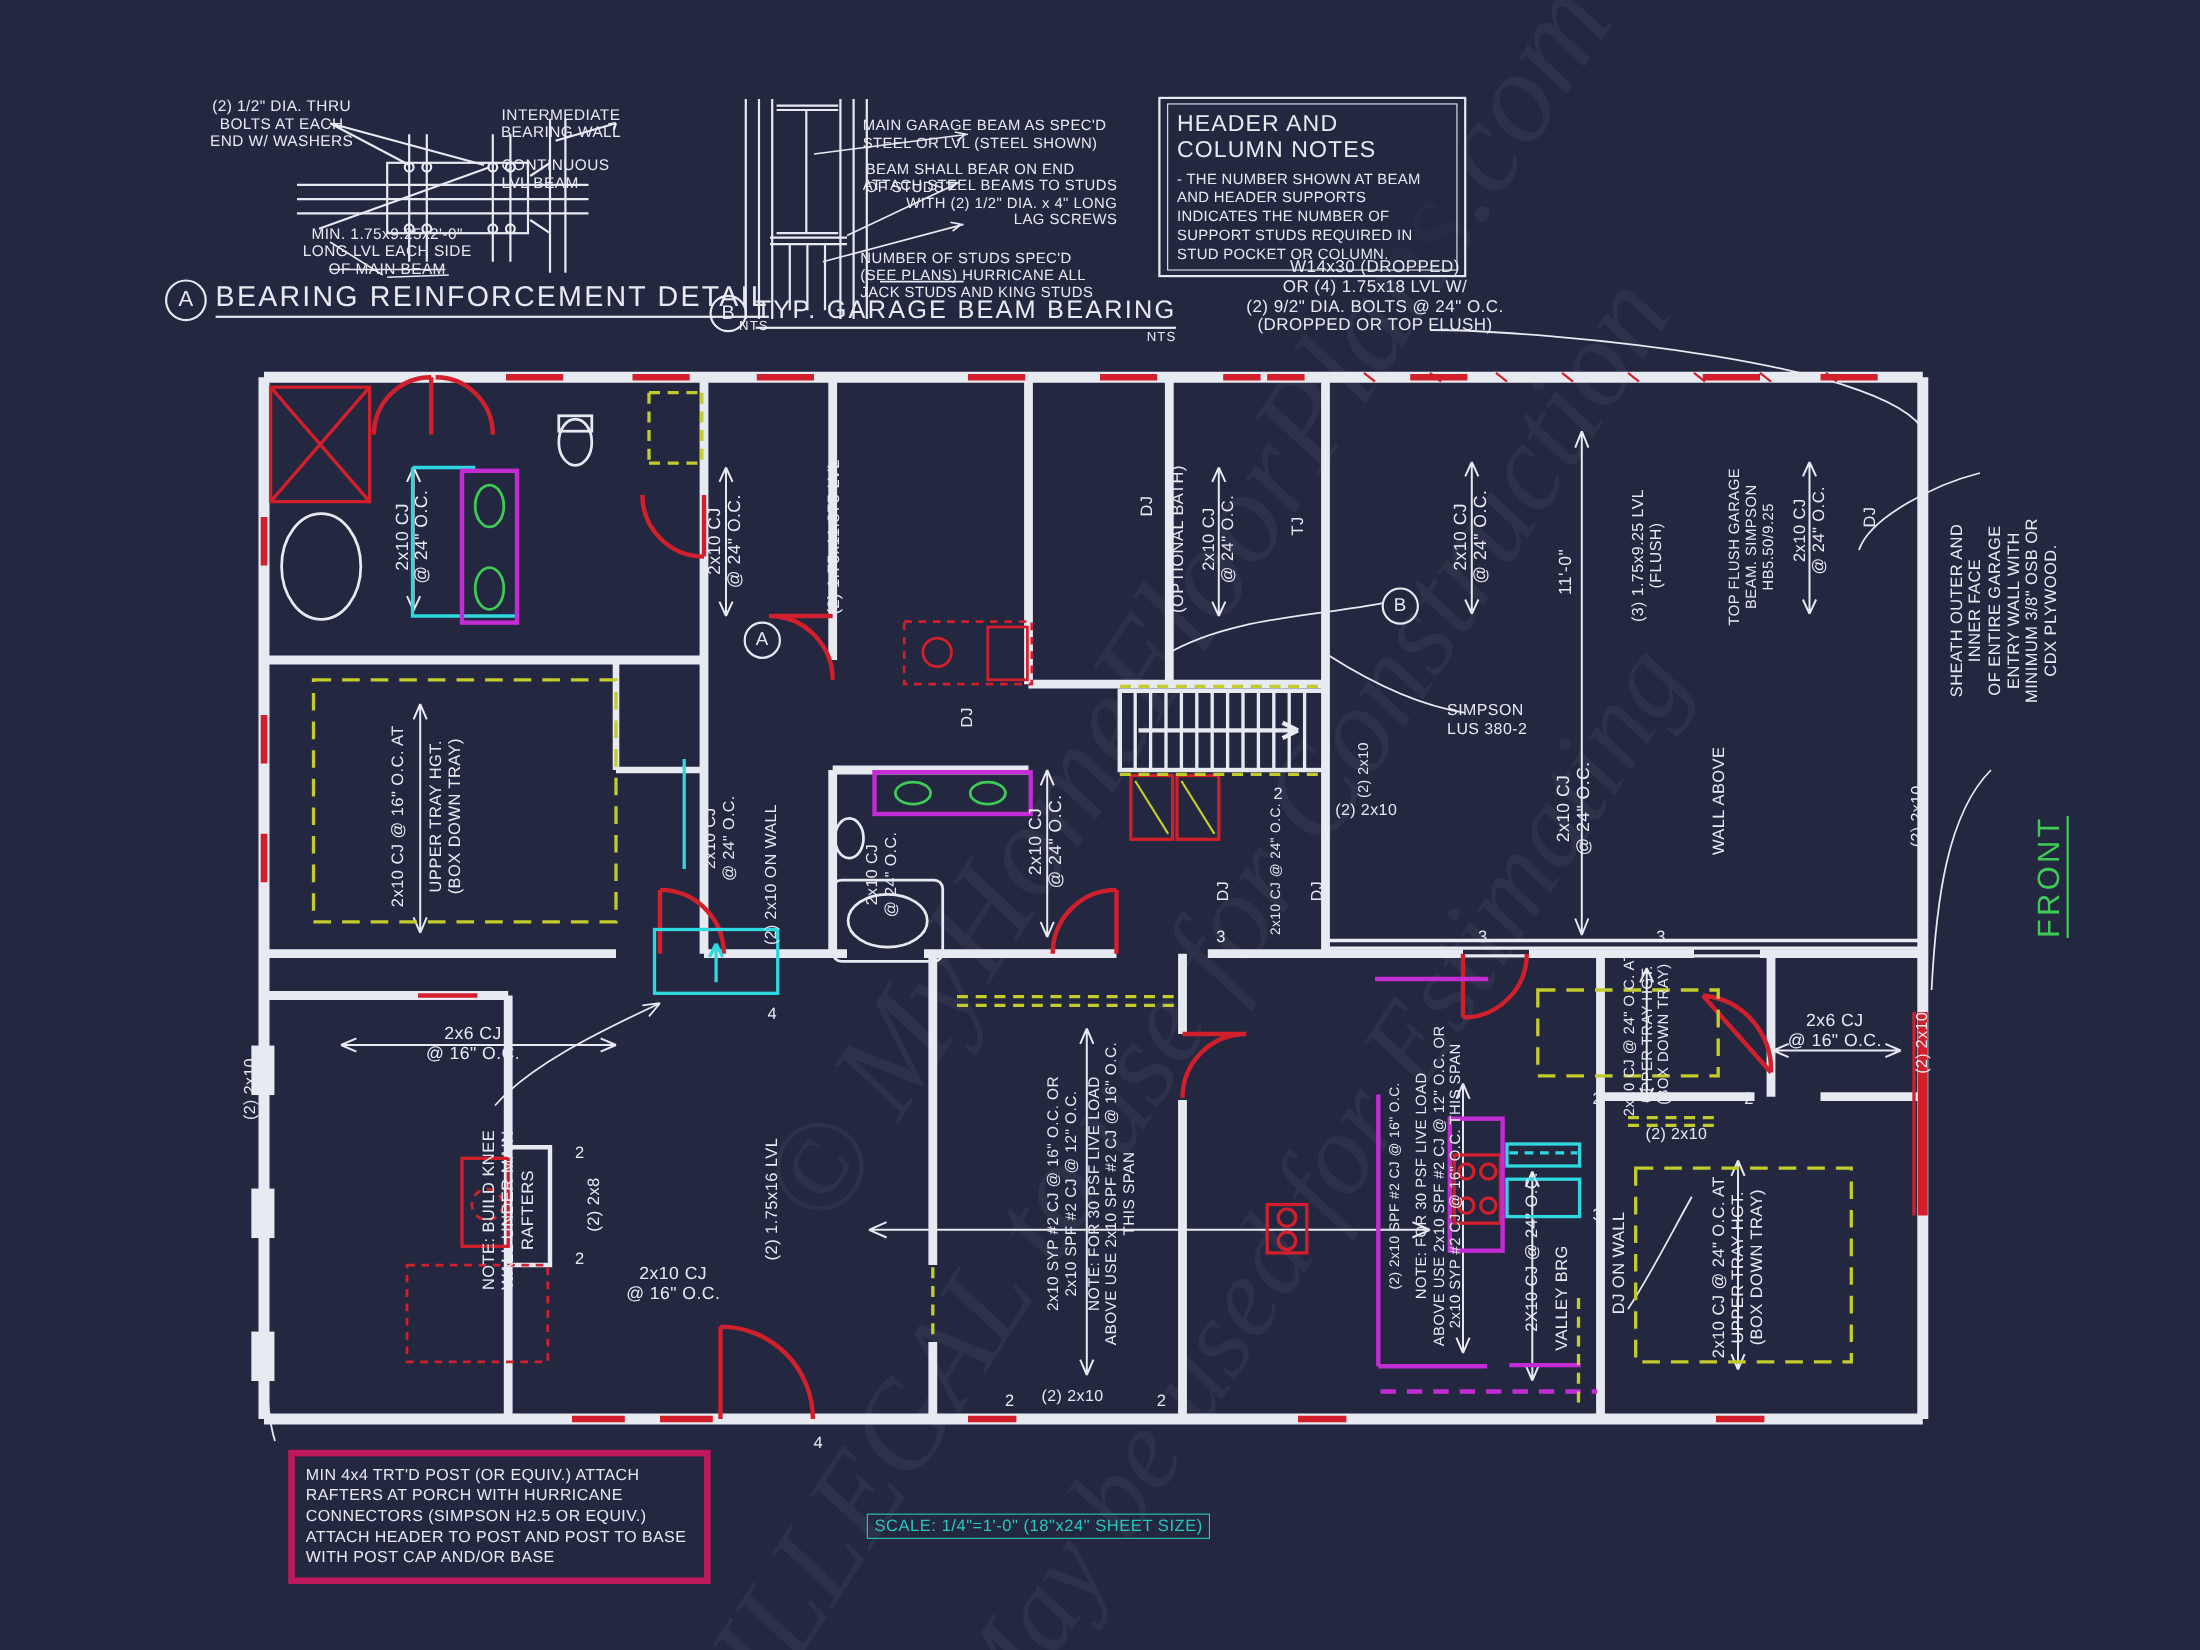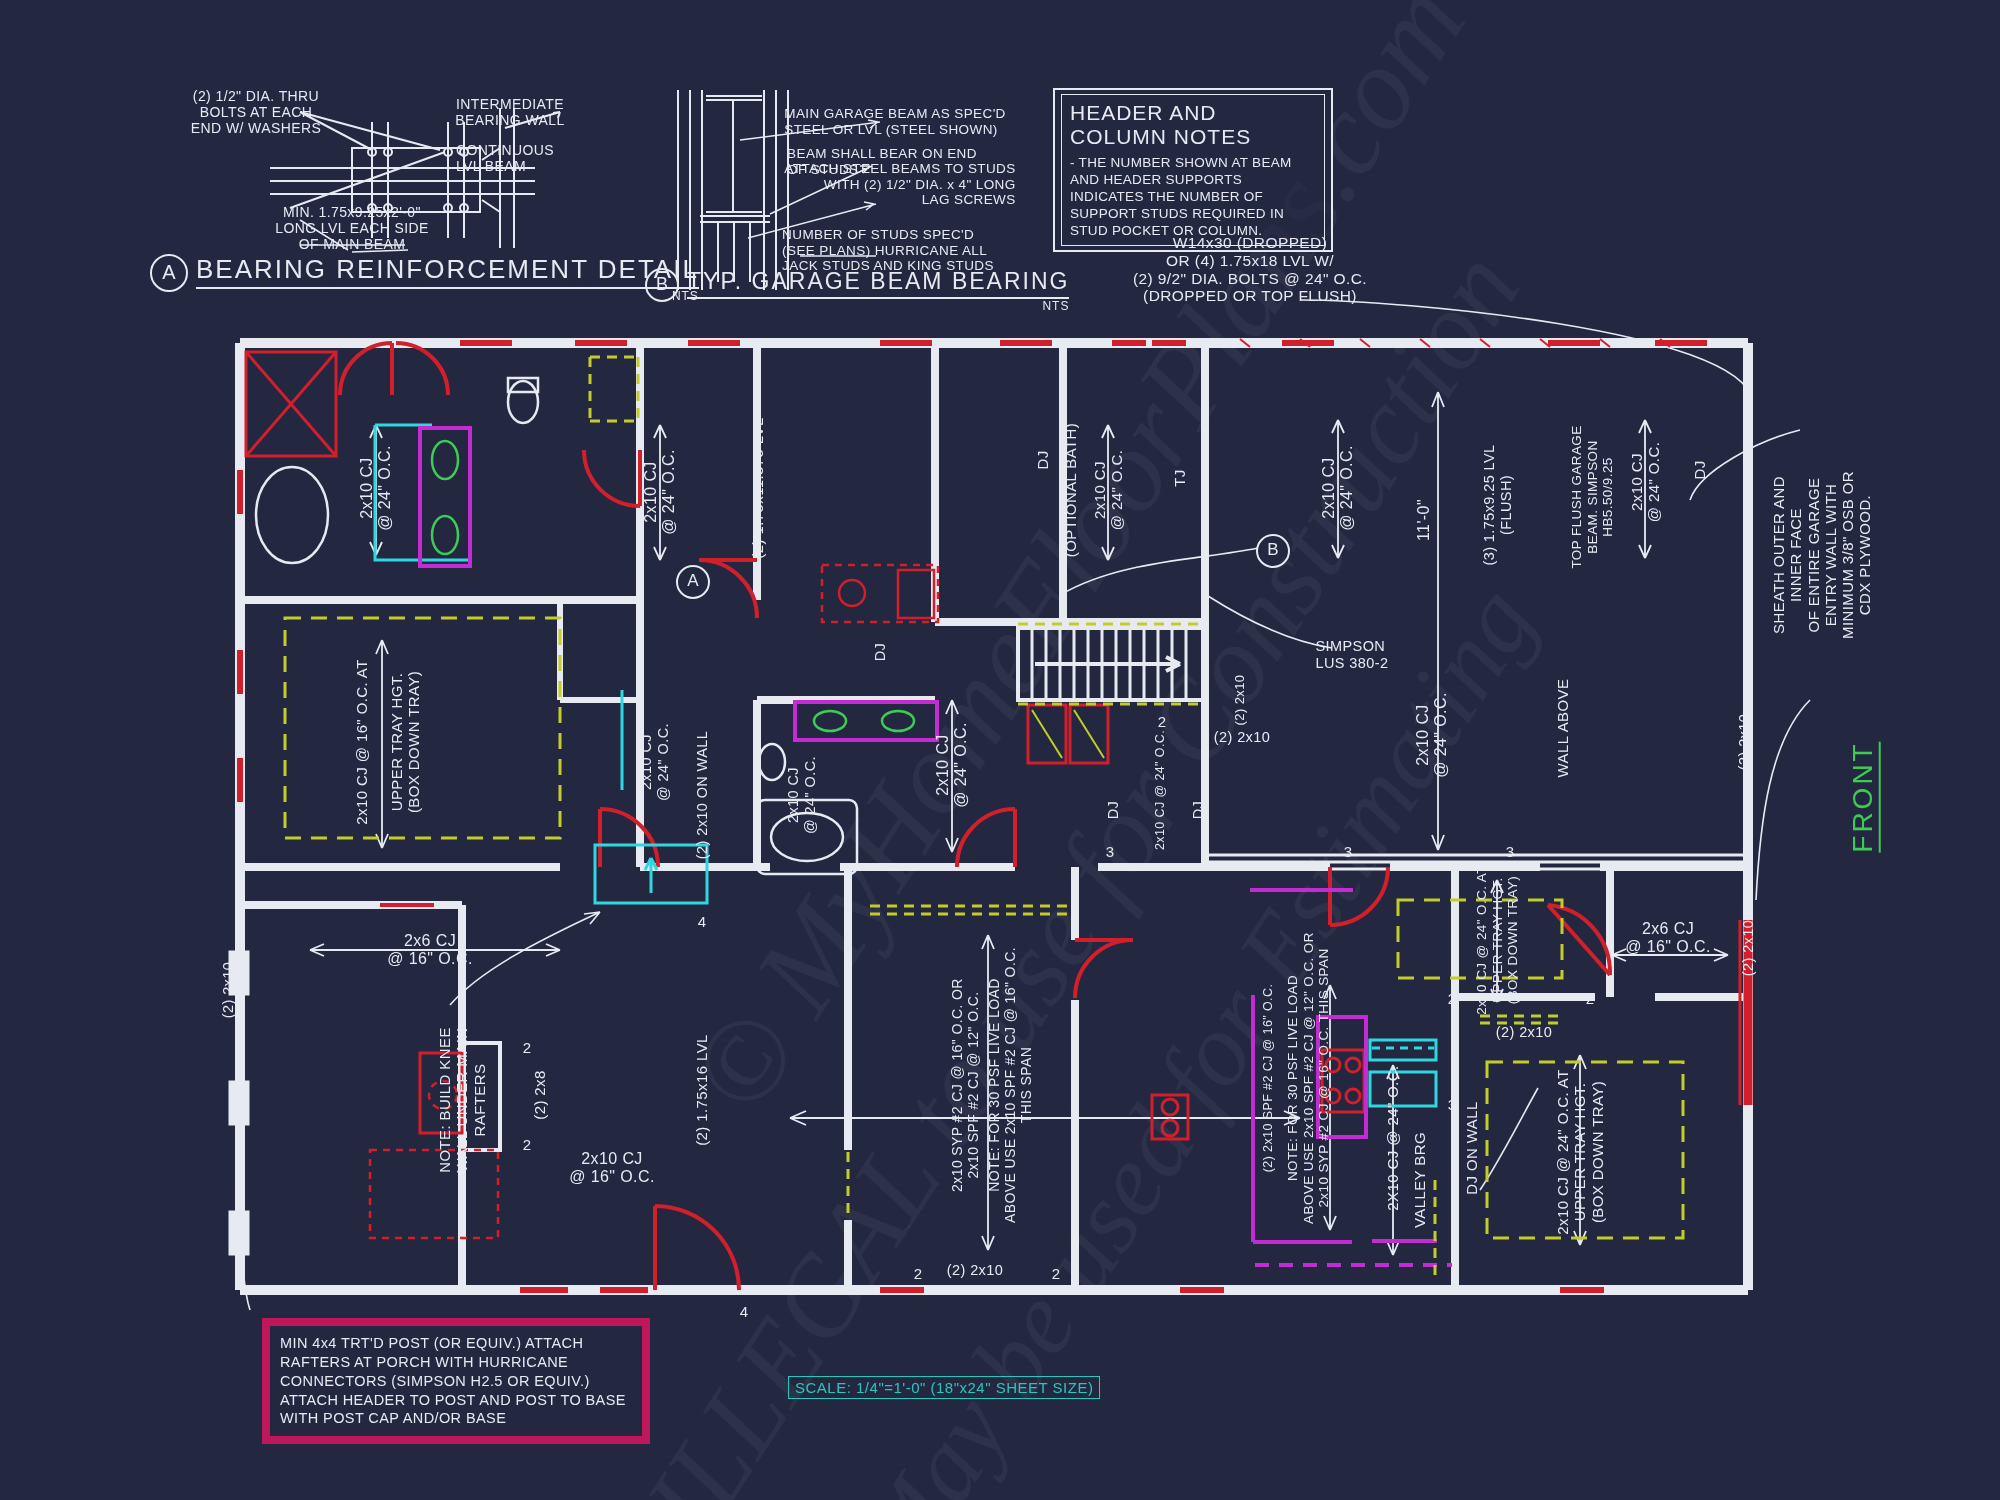--- a/index.html
+++ b/index.html
@@ -19,21 +19,21 @@
   .det-title{position:absolute;display:flex;align-items:flex-start;gap:8px;}
   .det-circle{width:34px;height:34px;border:2px solid #e8eaf2;border-radius:50%;
       text-align:center;line-height:32px;font-size:20px;flex:0 0 auto;}
   .det-text{font-size:26px;letter-spacing:2px;border-bottom:2px solid #e8eaf2;padding-bottom:2px;}
   .det-nts{font-size:12px;text-align:right;letter-spacing:1px;}
   #main-title-wrap{position:absolute;left:788px;top:1372px;}
   #main-title{color:#3ecb55;font-size:38px;letter-spacing:5px;border-bottom:2px solid #3ecb55;
       padding-bottom:3px;white-space:nowrap;}
   #scale-box{display:inline-block;margin-top:4px;border:1px solid #27c8bd;color:#27c8bd;
       font-size:15px;letter-spacing:.5px;padding:2px 6px;}
-  #post-note{position:absolute;left:262px;top:1318px;width:352px;border:8px solid #be185d;
+  #post-note{position:absolute;left:262px;top:1318px;width:352px;border:6px solid #be185d;
       padding:8px 10px;font-size:14.5px;letter-spacing:.4px;line-height:1.3;}
   #front-label{position:absolute;left:1808px;top:780px;color:#3ecb55;font-size:28px;letter-spacing:3px;
       transform:rotate(-90deg);transform-origin:center;border-bottom:2px solid #3ecb55;}
 </style>
 </head>
 <body>
 
 <div id="sheet">
 
   <div class="wm" style="left:420px;top:480px;font-size:118px;transform:rotate(-57deg);">© MyHomeFloorPlans.com</div>

